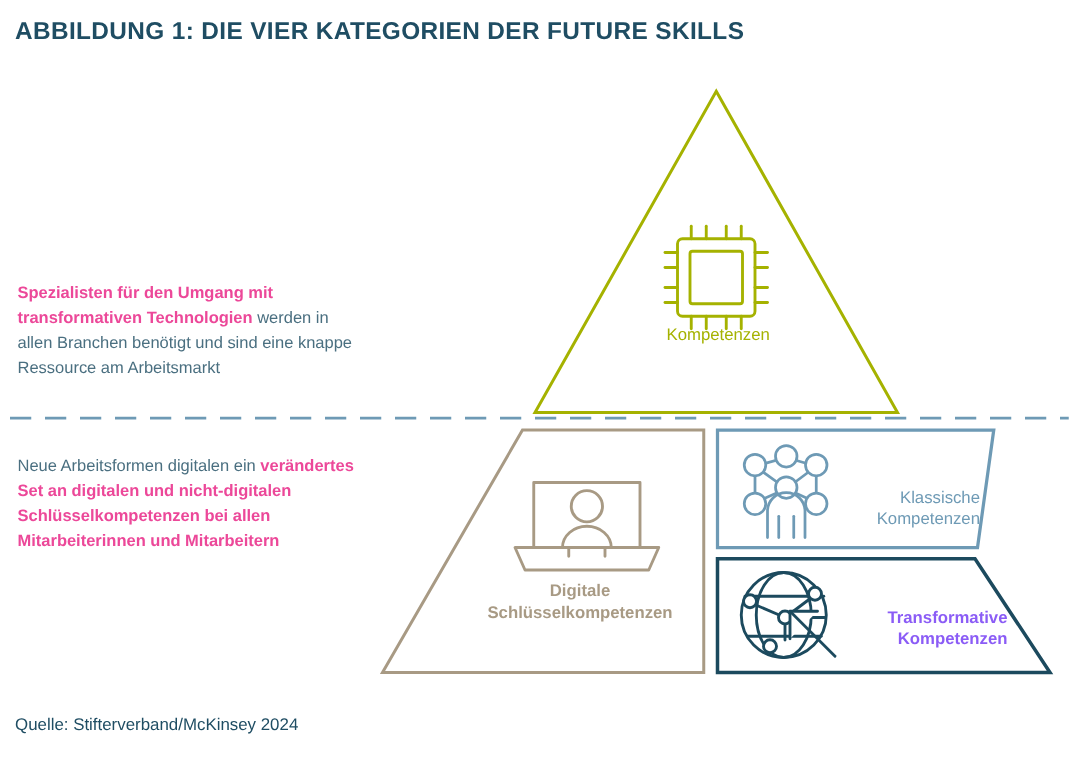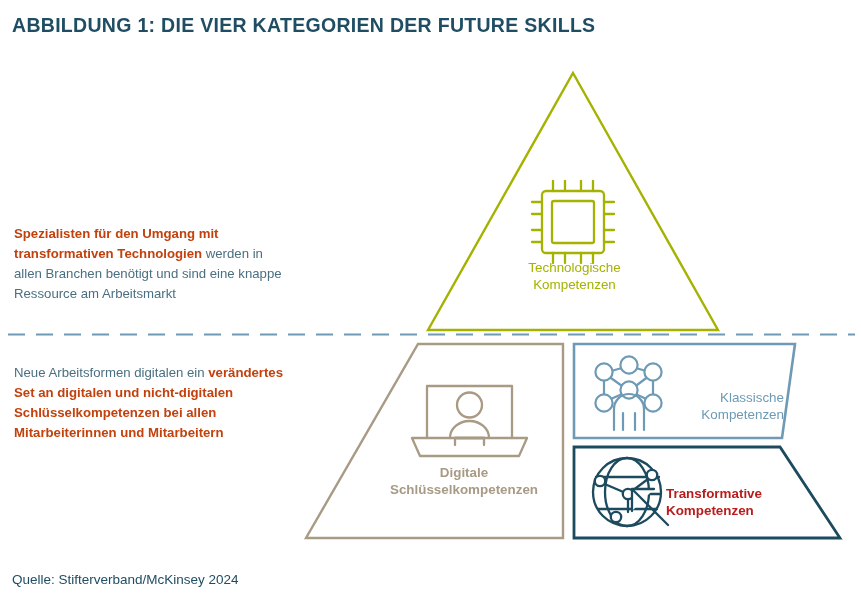--- a/index.html
+++ b/index.html
@@ -30,21 +30,21 @@
   .side-note {
     position: absolute;
     left: 14px;
     width: 278px;
     font-size: 13.2px;
     line-height: 1.52;
     color: #4a6f80;
   }
   .side-note .strong {
     font-weight: bold;
-    color: #c2410c;
+    color: #ec4899;
   }
   #note-top  { top: 224px; }
   #note-bottom { top: 363px; }
 
   #source-note {
     position: absolute;
     left: 12px;
     top: 572px;
     font-size: 13.5px;
     color: #1f4d63;
@@ -85,23 +85,23 @@
     width: 120px;
     font-size: 13.4px;
     color: #6e9ab5;
     text-align: right;
   }
   #label-transformative {
     left: 666px;
     top: 486px;
     width: 140px;
     font-size: 13.4px;
-    color: #b91c1c;
+    color: #8b5cf6;
     font-weight: bold;
-    text-align: left;
+    text-align: right;
   }
 </style>
 </head>
 <body>
 
 <div id="figure-title">ABBILDUNG 1: DIE VIER KATEGORIEN DER FUTURE SKILLS</div>
 
 <div class="side-note" id="note-top">
   <span class="strong">Spezialisten für den Umgang mit transformativen Technologien</span><span> werden in allen Branchen benötigt und sind eine knappe Ressource am Arbeitsmarkt</span>
 </div>
@@ -194,21 +194,20 @@
     <circle cx="628" cy="494" r="5.2" fill="#ffffff"></circle>
     <circle cx="616" cy="517" r="5.2" fill="#ffffff"></circle>
     <path d="M 655 480 L 633 502" stroke="none"></path>
     <polyline points="654,489 632,489 632,511" fill="#ffffff"></polyline>
     <line x1="632" y1="489" x2="668" y2="525"></line>
   </g>
 
 </svg>
 
 <div class="shape-label" id="label-technologische">
-  <div>Technologische</div>
   <div>Kompetenzen</div>
 </div>
 
 <div class="shape-label" id="label-digitale">
   <div>Digitale</div>
   <div>Schlüsselkompetenzen</div>
 </div>
 
 <div class="shape-label" id="label-klassische">
   <div>Klassische</div>

